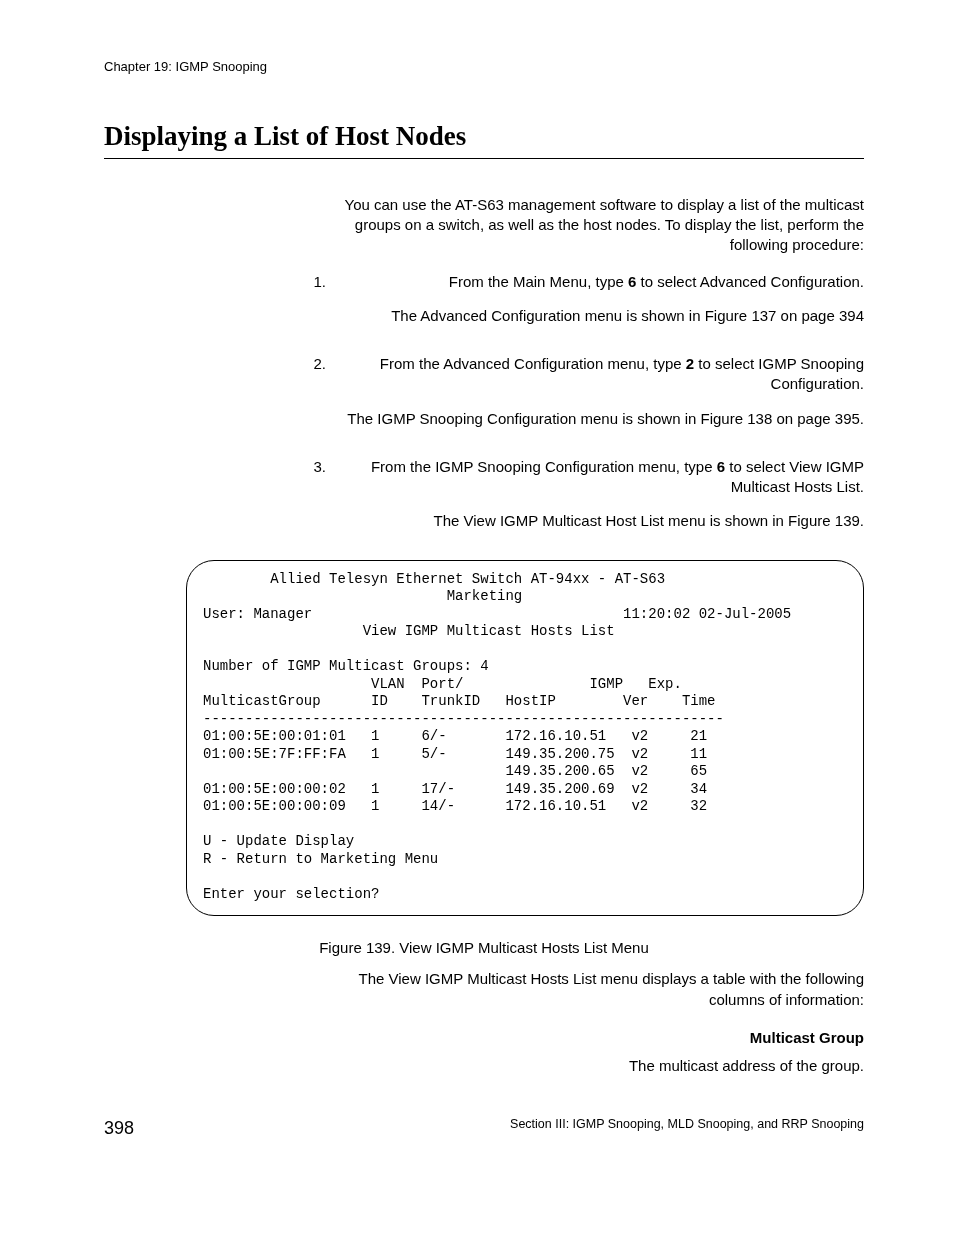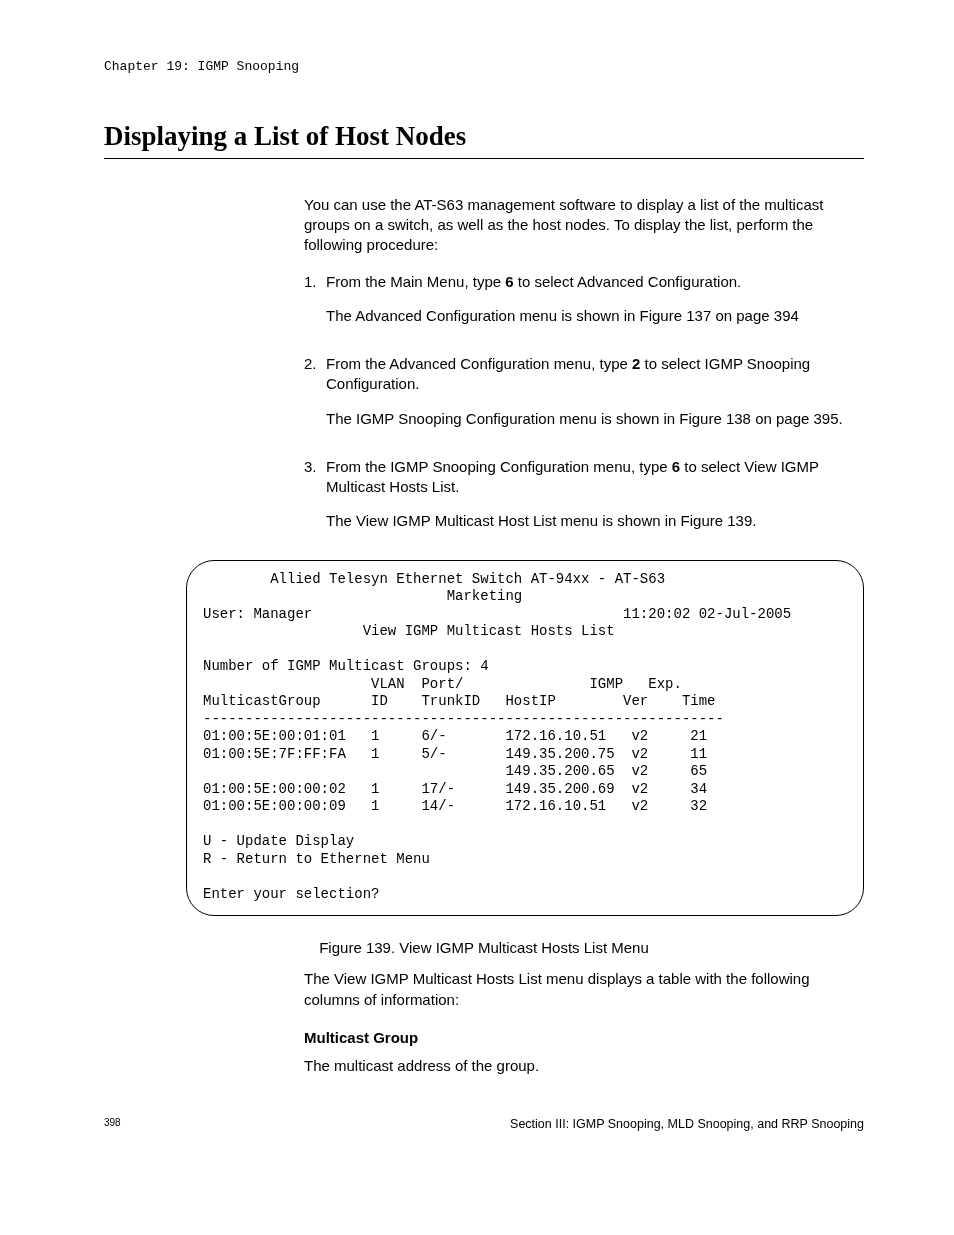--- a/index.html
+++ b/index.html
@@ -9,33 +9,33 @@
     background: #fff;
     margin: 0;
     padding: 58px 90px 40px 104px;
     width: 954px;
     box-sizing: border-box;
     line-height: 1.35;
   }
   .chapter-header {
     font-size: 13px;
     margin-bottom: 42px;
-    font-family: Liberation Mono, monospace;
   }
   h1.section-title {
     font-family: "Times New Roman", Times, serif;
     font-size: 27px;
     font-weight: bold;
     margin: 0 0 4px 0;
     padding-bottom: 4px;
     border-bottom: 1px solid #000;
   }
   .content {
     margin-left: 200px;
     margin-top: 36px;
+    text-align: right;
   }
   .content p { margin: 0 0 16px 0; }
   .step { display: flex; margin-bottom: 14px; }
   .step-num { min-width: 22px; }
   .step-body { flex: 1; }
   .step-body p { margin: 0 0 14px 0; }
   .bold-inline { font-weight: bold; }
   .term-label { font-weight: bold; margin-top: 18px; }
   .terminal-wrap {
     margin: 10px 0 4px 82px;
@@ -52,21 +52,21 @@
   .figure-caption {
     text-align: center;
     margin: 22px 0 11px 0;
   }
   .footer {
     display: flex;
     justify-content: space-between;
     margin-top: 40px;
     font-size: 12.5px;
   }
-  .footer .left { font-size: 10px; }
+  .footer .left { font-size: 18px; }
 </style>
 </head>
 <body>
 
 <div class="chapter-header">Chapter 19: IGMP Snooping</div>
 
 <h1 class="section-title">Displaying a List of Host Nodes</h1>
 
 <div class="content">
   <p>You can use the AT-S63 management software to display a list of the multicast groups on a switch, as well as the host nodes. To display the list, perform the following procedure:</p>
@@ -106,21 +106,21 @@
 <span>                    VLAN  Port/               IGMP   Exp.</span>
 <span>MulticastGroup      ID    TrunkID   HostIP        Ver    Time</span>
 <span>--------------------------------------------------------------</span>
 <span>01:00:5E:00:01:01   1     6/-       172.16.10.51   v2     21</span>
 <span>01:00:5E:7F:FF:FA   1     5/-       149.35.200.75  v2     11</span>
 <span>                                    149.35.200.65  v2     65</span>
 <span>01:00:5E:00:00:02   1     17/-      149.35.200.69  v2     34</span>
 <span>01:00:5E:00:00:09   1     14/-      172.16.10.51   v2     32</span>
 
 <span>U - Update Display</span>
-<span>R - Return to Ethernet Menu</span>
+<span>R - Return to Marketing Menu</span>
 
 <span>Enter your selection?</span></div>
 </div>
 
 <div class="figure-caption">Figure 139. View IGMP Multicast Hosts List Menu</div>
 
 <div class="content" style="margin-top:0">
   <p>The View IGMP Multicast Hosts List menu displays a table with the following columns of information:</p>
   <div class="term-label">Multicast Group</div>
   <p style="margin-top:8px">The multicast address of the group.</p>

